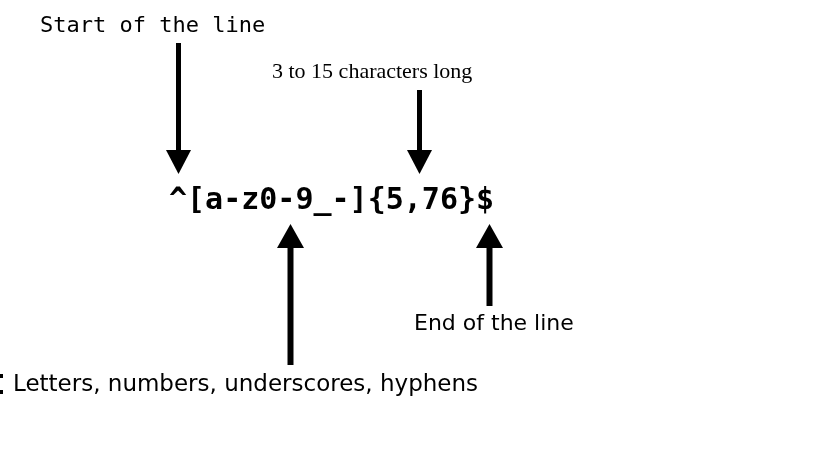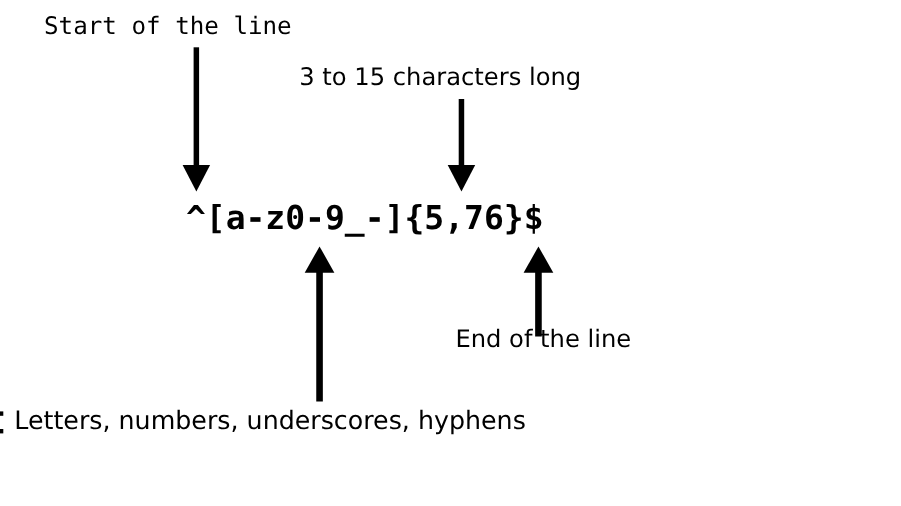--- a/index.html
+++ b/index.html
@@ -46,25 +46,25 @@
 </head>
 <body>
 
 <div id="canvas">
 
   <div class="edge-fragment" style="left:0px; top:374px; width:3px; height:4px;"></div>
   <div class="edge-fragment" style="left:0px; top:390px; width:3px; height:4px;"></div>
 
   <div class="label mono" style="left:40px; top:14px; font-size:22px;">Start of the line</div>
 
-  <div class="label sans" style="left:272px; top:60px; font-size:22px;">3 to 15 characters long</div>
+  <div class="label sans" style="left:272px; top:60px; font-size:22px;font-family:Liberation Serif, serif;">3 to 15 characters long</div>
 
   <div class="label regex" style="left:169px; top:184px; font-size:30px;">^[a-z0-9_-]{5,76}$</div>
 
-  <div class="label sans" style="left:414px; top:298px; font-size:22px;">End of the line</div>
+  <div class="label sans" style="left:414px; top:312px; font-size:22px;">End of the line</div>
 
   <div class="label sans" style="left:13px; top:372px; font-size:23px;text-align:center;">Letters, numbers, underscores, hyphens</div>
 
   <svg class="arrow-layer" viewBox="0 0 819 460" xmlns="http://www.w3.org/2000/svg">
 
     <g>
       <line x1="178.5" y1="43" x2="178.5" y2="158" stroke="#000000" stroke-width="5"></line>
       <polygon points="178.5,174 166,150 191,150" fill="#000000"></polygon>
     </g>
 

